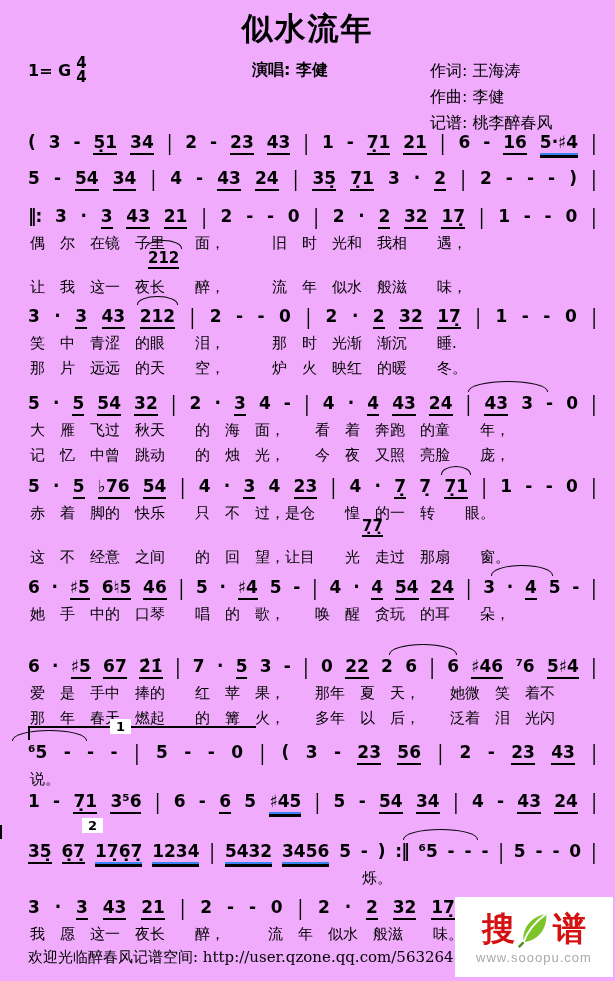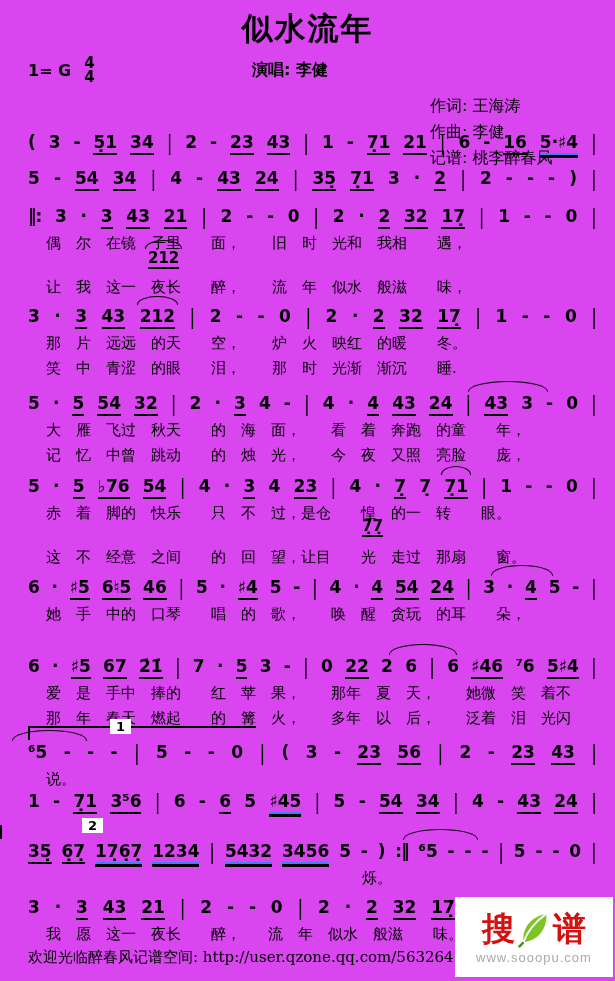--- a/index.html
+++ b/index.html
@@ -1,46 +1,46 @@
 <!DOCTYPE html>
 <html><head>
 <meta charset="utf-8">
 <style>
   html,body{margin:0;padding:0;background:#fff;}
-  .sheet{position:relative;width:615px;height:981px;background:#d946ef;overflow:hidden;
+  .sheet{position:relative;width:615px;height:981px;background:#f0abfc;overflow:hidden;
          font-family:"DejaVu Sans",sans-serif;color:#000;}
 
   
   .title{position:absolute;top:8px;left:0;width:100%;text-align:center;
          font-size:31px;font-weight:bold;letter-spacing:2px;}
-  .keyblock{position:absolute;left:28px;top:56px;display:flex;align-items:center;gap:13px;
+  .keyblock{position:absolute;left:28px;top:56px;display:flex;align-items:center;gap:5px;
             font-size:16px;font-weight:bold;}
   .timesig{display:inline-flex;flex-direction:column;text-align:center;line-height:14px;
            font-size:15px;font-weight:bold;}
   .singer{position:absolute;left:252px;top:60px;font-size:16px;font-weight:bold;}
-  .credits{position:absolute;left:430px;top:58px;font-size:16px;line-height:26px;margin-top:35px;}
+  .credits{position:absolute;left:430px;top:58px;font-size:16px;line-height:26px;}
   .credits div{white-space:nowrap;}
 
   
   .system{position:absolute;left:0;right:0;}
   .music-line{display:flex;justify-content:space-between;align-items:baseline;
               padding:0 18px 0 28px;font-size:17px;font-weight:bold;height:24px;}
   .tok{position:relative;white-space:nowrap;line-height:22px;}
   .tok.u1{border-bottom:2px solid #000;}
   .tok.u2{border-bottom:2px solid #3b82f6;box-shadow:0 3px 0 0 #000;}
   .tok.bar{font-weight:400;transform:scaleY(1.25);}
   .tok.rpt{font-weight:bold;letter-spacing:-1px;}
   .tok.arc::before,.tok.arcw::before{content:'';position:absolute;top:-9px;left:-3px;right:-3px;
       height:8px;border:1.6px solid #000;border-bottom:none;
       border-radius:100% 100% 0 0 / 190% 190% 0 0;}
   .tok.arcw::before{left:-16px;right:-40px;top:-11px;height:10px;}
   .final-bar{width:6px;height:19px;border-left:2px solid #000;border-right:6px solid #000;
              align-self:center;}
 
-  .lyric-row{position:relative;margin-top:5px;padding-left:46px;height:20px;
+  .lyric-row{position:relative;margin-top:5px;padding-left:30px;height:20px;
              font-size:15px;white-space:nowrap;}
   .lyric-seg.seg1{position:absolute;left:272px;top:0;}
   .sys-l .lyric-seg.seg1{left:268px;}
   .sys-k .lyric-row{padding-left:362px;}
 
   .insert{position:absolute;font-size:15px;font-weight:bold;}
   .sys-v1 .insert{left:148px;top:42px;}
   .sys-f .insert{left:362px;top:40px;}
   .sys-v1 .lyric-row + .lyric-row,.sys-f .lyric-row + .lyric-row{margin-top:24px;}
 
@@ -190,22 +190,22 @@
         <span class="tok u1">2</span>
         <span class="tok u1">32</span>
         <span class="tok u1">17̣</span>
         <span class="tok bar">|</span>
         <span class="tok">1</span>
         <span class="tok">-</span>
         <span class="tok">-</span>
         <span class="tok">0</span>
         <span class="tok bar">|</span>
       </div>
+      <div class="lyric-row"><span class="lyric-seg seg0">笑　中　青涩　的眼　　泪，</span><span class="lyric-seg seg1">那　时　光渐　渐沉　　睡.</span></div>
       <div class="lyric-row"><span class="lyric-seg seg0">那　片　远远　的天　　空，</span><span class="lyric-seg seg1">炉　火　映红　的暖　　冬。</span></div>
-      <div class="lyric-row"><span class="lyric-seg seg0">笑　中　青涩　的眼　　泪，</span><span class="lyric-seg seg1">那　时　光渐　渐沉　　睡.</span></div>
     </div>
   <div class="system sys-e" id="sys-e">
       <div class="music-line">
         <span class="tok">5</span>
         <span class="tok">·</span>
         <span class="tok u1">5</span>
         <span class="tok u1">54</span>
         <span class="tok u1">32</span>
         <span class="tok bar">|</span>
         <span class="tok">2</span>

